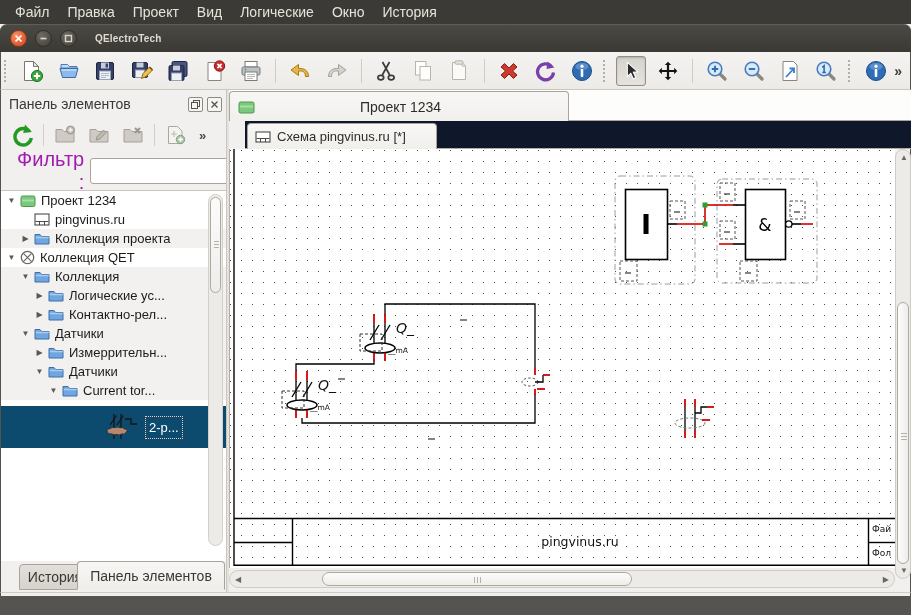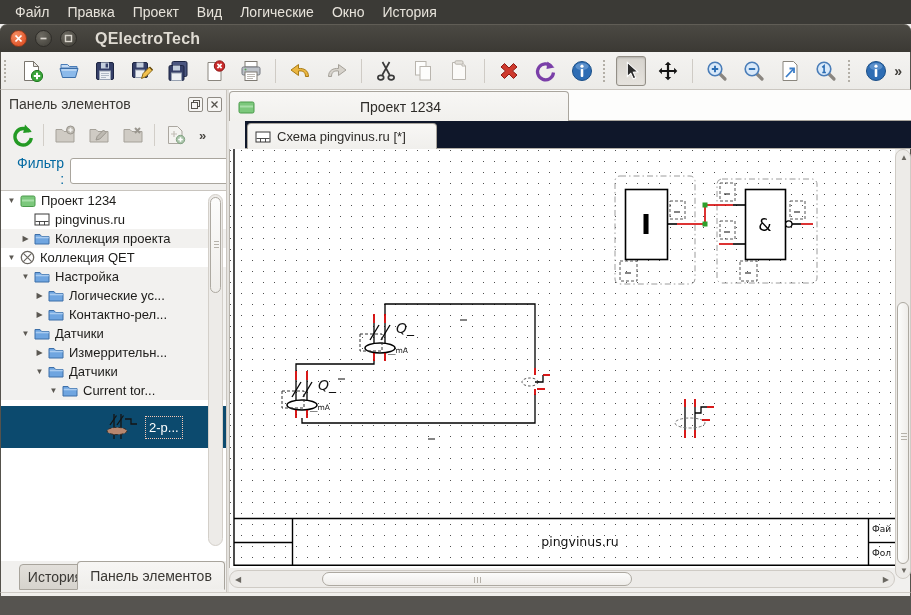--- a/index.html
+++ b/index.html
@@ -12,41 +12,41 @@
   .menubar .mitem { color:#E7E3DB; font-size:14px; padding:2px 9px; cursor:default; }
 
   
   .titlebar { position:absolute; left:0; top:24px; width:911px; height:28px;
     background:linear-gradient(#4B4943,#3B3934); border-radius:7px 7px 0 0;
     border-top:1px solid #605D56; display:flex; align-items:center; }
   .wbtn { width:17px; height:17px; border-radius:50%; margin-left:8px; position:relative; display:flex; align-items:center; justify-content:center; }
   .wbtn.close { margin-left:10px; background:radial-gradient(circle at 35% 30%, #F58E63, #E2592E 70%); border:1px solid #8E3B1E; }
   .wbtn.minmax { background:radial-gradient(circle at 35% 30%, #6E6B63, #4A4841 75%); border:1px solid #2E2C28; }
   .wbtn svg { display:block; }
-  .win-title { color:#DFDBD3; font-weight:bold; font-size:16px; margin-left:18px; letter-spacing:.2px; }
+  .win-title { color:#DFDBD3; font-weight:bold; font-size:10px; margin-left:18px; letter-spacing:.2px; }
 
   
   .toolbar { position:absolute; left:0; top:52px; width:911px; height:38px; background:linear-gradient(#F4F3F1,#ECEBE8); border-bottom:1px solid #CBC7C1; display:flex; align-items:center; border-left:1px solid #55524C; border-right:1px solid #55524C; }
   .tgrip { width:5px; height:22px; margin:0 5px 0 3px; border-left:2px dotted #B3AFA7; }
   .tbtn { width:30px; height:30px; display:flex; align-items:center; justify-content:center; margin:0 3.5px; border-radius:3px; }
   .tbtn.pressed { background:linear-gradient(#D6D3CD,#E6E3DE); border:1px solid #938F87; box-shadow:inset 0 1px 2px rgba(0,0,0,.18); }
   .tsep { width:1px; height:24px; background:#CFCBC5; margin:0 6px; }
   .toverflow { margin-left:auto; margin-right:8px; font-weight:bold; color:#3F3D39; font-size:14px; }
 
   
   .panel { position:absolute; left:0; top:90px; width:226px; height:502px; background:#F1F0EE; border-left:1px solid #55524C; }
   .panel-header { height:26px; display:flex; align-items:center; padding:2px 4px 0 8px; }
   .panel-title { font-size:14px; color:#3A3834; flex:1; }
   .phbtn { width:15px; height:15px; border:1px solid #8F8B84; background:#F6F5F3; border-radius:2px; margin-left:4px; display:flex; align-items:center; justify-content:center; font-size:9px; color:#55524C; }
   .panel-toolbar { height:38px; display:flex; align-items:center; padding-left:4px; }
   .pbtn { width:28px; height:28px; display:flex; align-items:center; justify-content:center; margin:0 3px; }
   .psep { width:1px; height:22px; background:#D2CEC8; margin:0 4px; }
   .poverflow { font-weight:bold; color:#4A4843; font-size:13px; margin-left:6px; }
   .filter-row { height:34px; display:flex; align-items:center; padding:0 8px; }
-  .filter-label { font-size:14px; color:#0369a1; margin:0 6px 0 8px;text-align:right; }
+  .filter-label { font-size:20px; color:#a21caf; margin:0 6px 0 8px;text-align:right; }
   .filter-input { flex:1; height:26px; border:1px solid #A9A59D; border-radius:3px; background:#fff; padding:0 6px; font-size:13px; outline:none; }
 
   
   .tree { position:absolute; left:0; top:100px; width:226px; height:371px; background:#fff; border-top:1px solid #C8C4BE; overflow:hidden; }
   .tree-row { display:flex; align-items:center; height:19px; font-size:13px; color:#1C1B19; white-space:nowrap; }
   .tree-row.shaded { background:#F2F1EF; }
   .arrow { display:inline-block; width:11px; font-size:8px; color:#5B5852; text-align:center; flex:none; }
   .d0 .arrow { margin-left:5px; } .d1 .arrow { margin-left:19px; } .d2 .arrow { margin-left:33px; } .d3 .arrow { margin-left:47px; }
   .ticon { flex:none; margin:0 5px 0 3px; display:flex; }
   .tlabel { overflow:hidden; text-overflow:clip; }
@@ -419,21 +419,21 @@
         <span class="tlabel">Коллекция QET</span>
       </div>
       <div class="tree-row d1 shaded">
         <span class="arrow">▼</span>
         <span class="ticon">
             <svg width="16" height="13" viewBox="0 0 16 13">
               <path d="M1 2.5h5l1.6 2H15v7.5H1z" fill="#6FA5E0" stroke="#3D6FA8"></path>
               <path d="M1.8 5.5h13" stroke="#A9CBF0" stroke-width="1.6"></path>
             </svg>
           </span>
-        <span class="tlabel">Настройка</span>
+        <span class="tlabel">Коллекция</span>
       </div>
       <div class="tree-row d2 shaded">
         <span class="arrow">▶</span>
         <span class="ticon">
             <svg width="16" height="13" viewBox="0 0 16 13">
               <path d="M1 2.5h5l1.6 2H15v7.5H1z" fill="#6FA5E0" stroke="#3D6FA8"></path>
               <path d="M1.8 5.5h13" stroke="#A9CBF0" stroke-width="1.6"></path>
             </svg>
           </span>
         <span class="tlabel">Логические ус...</span>

